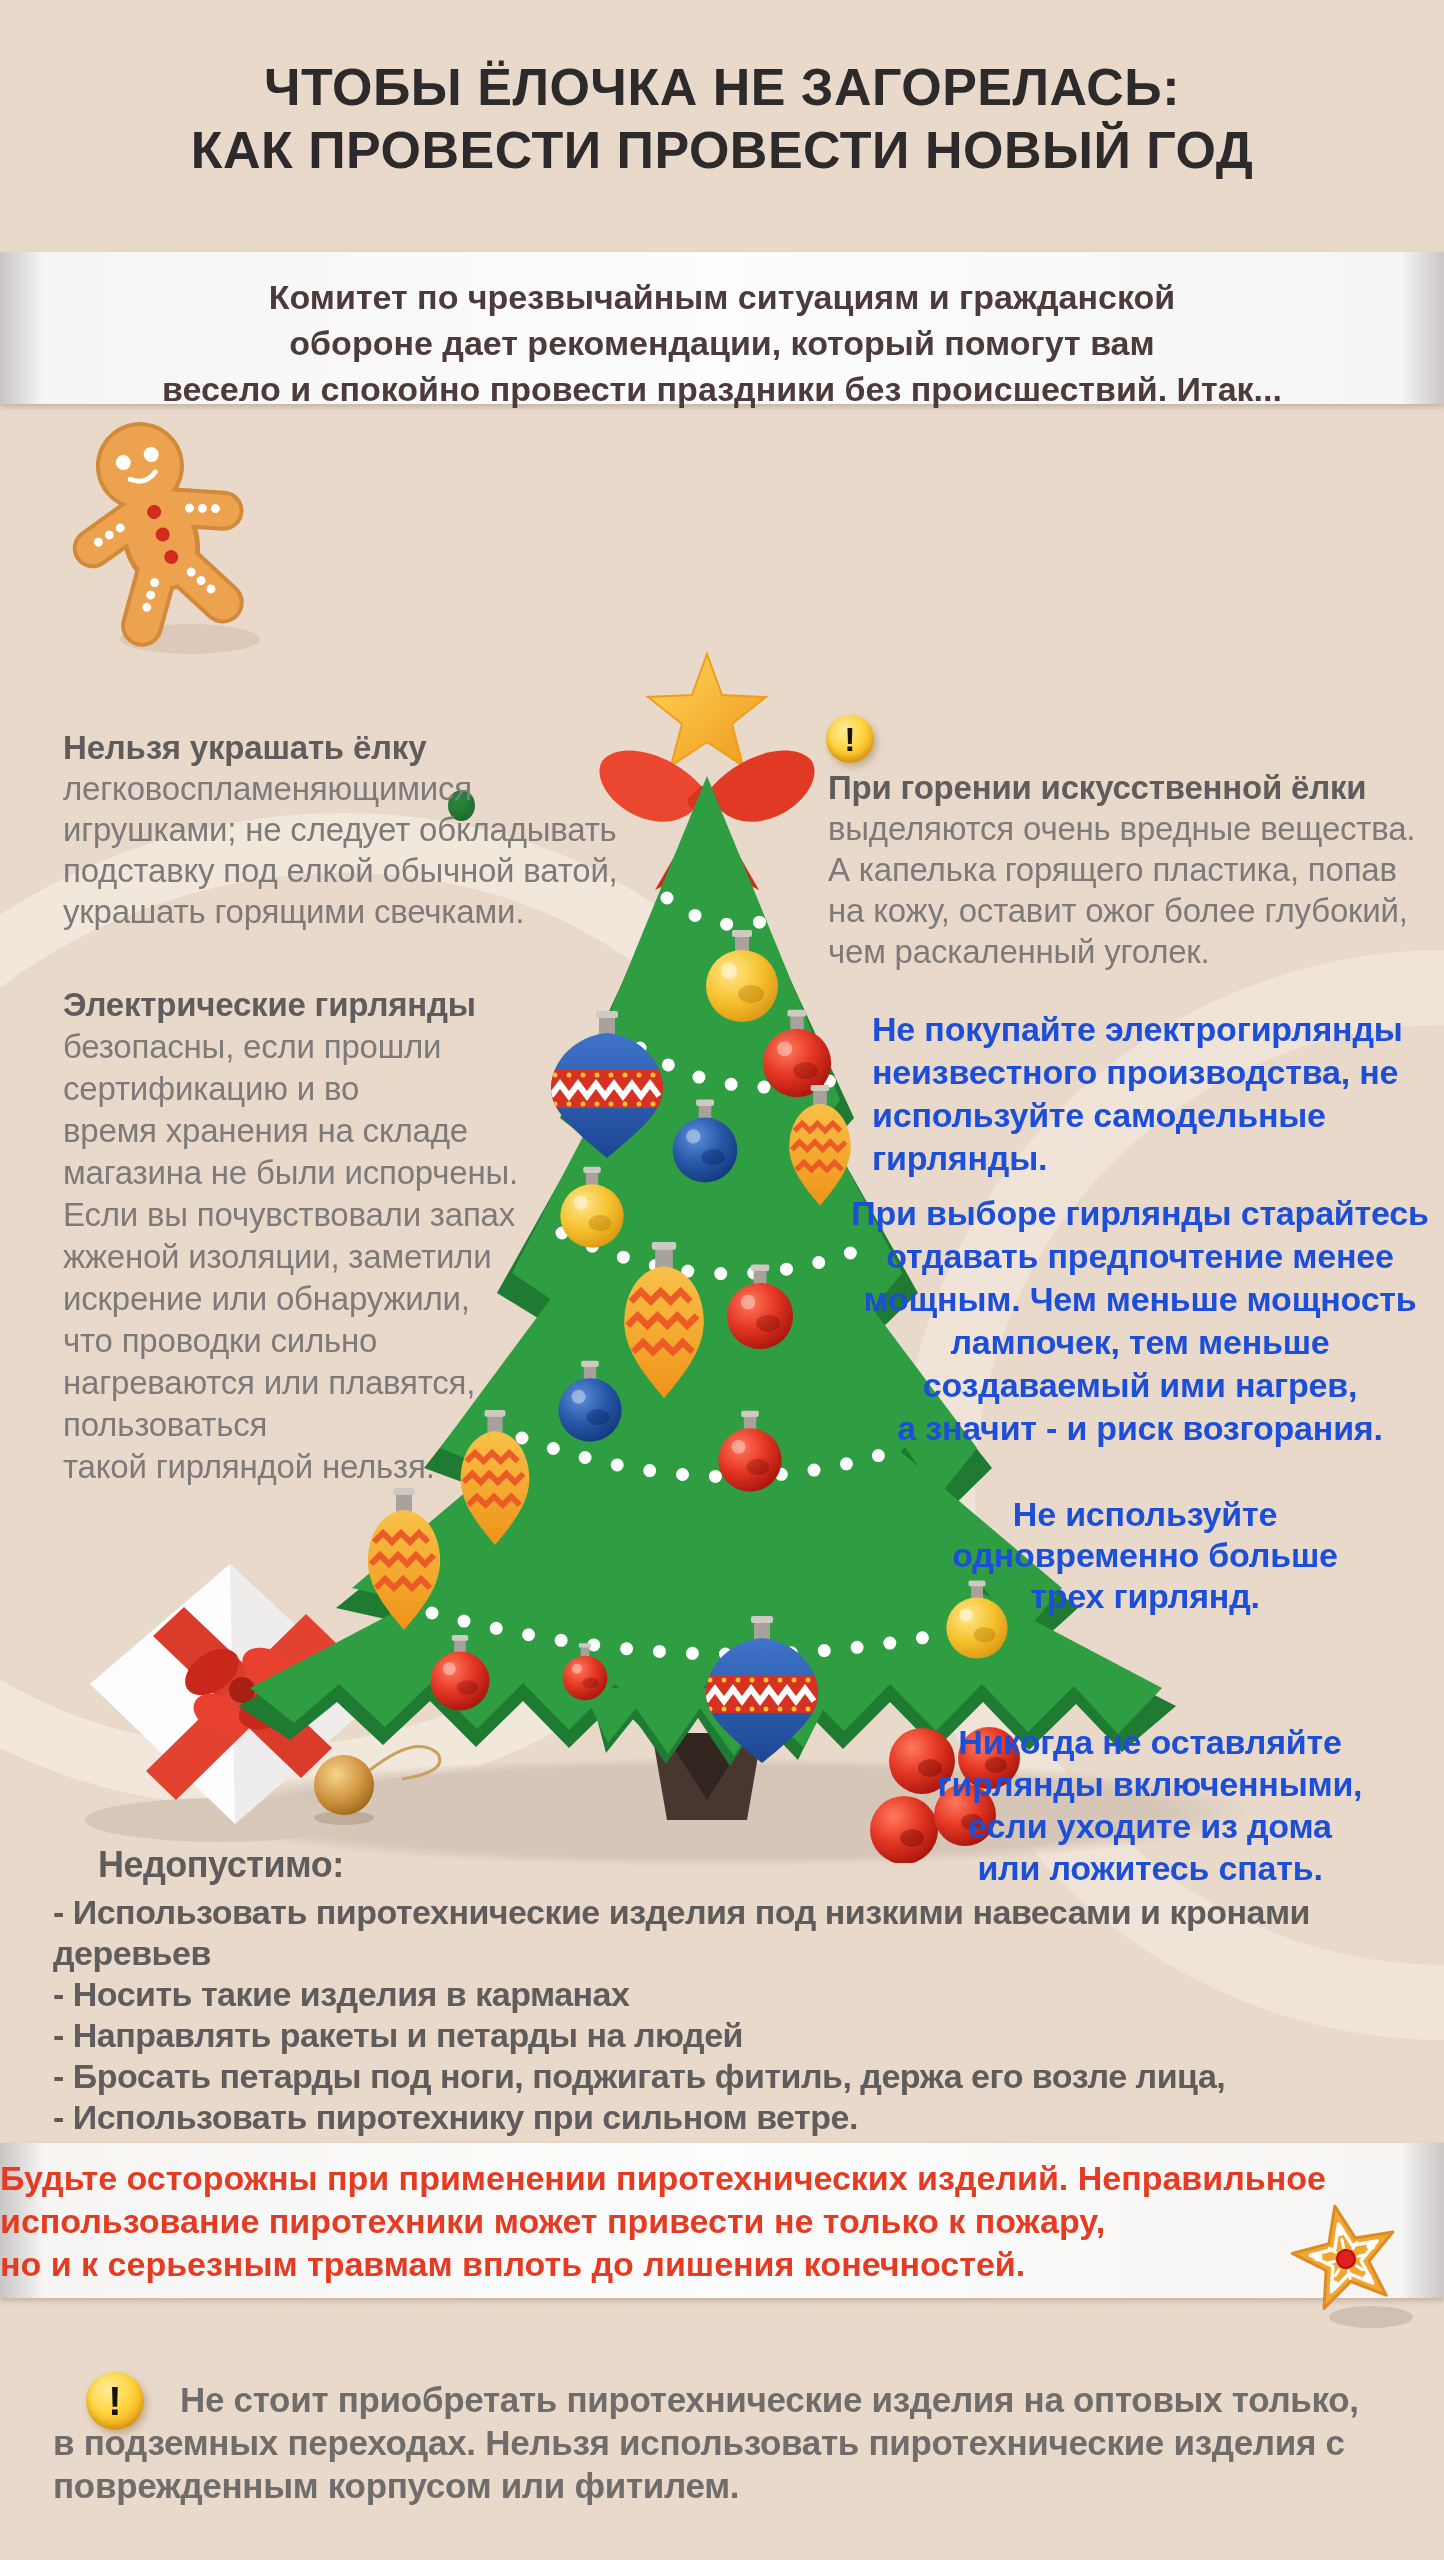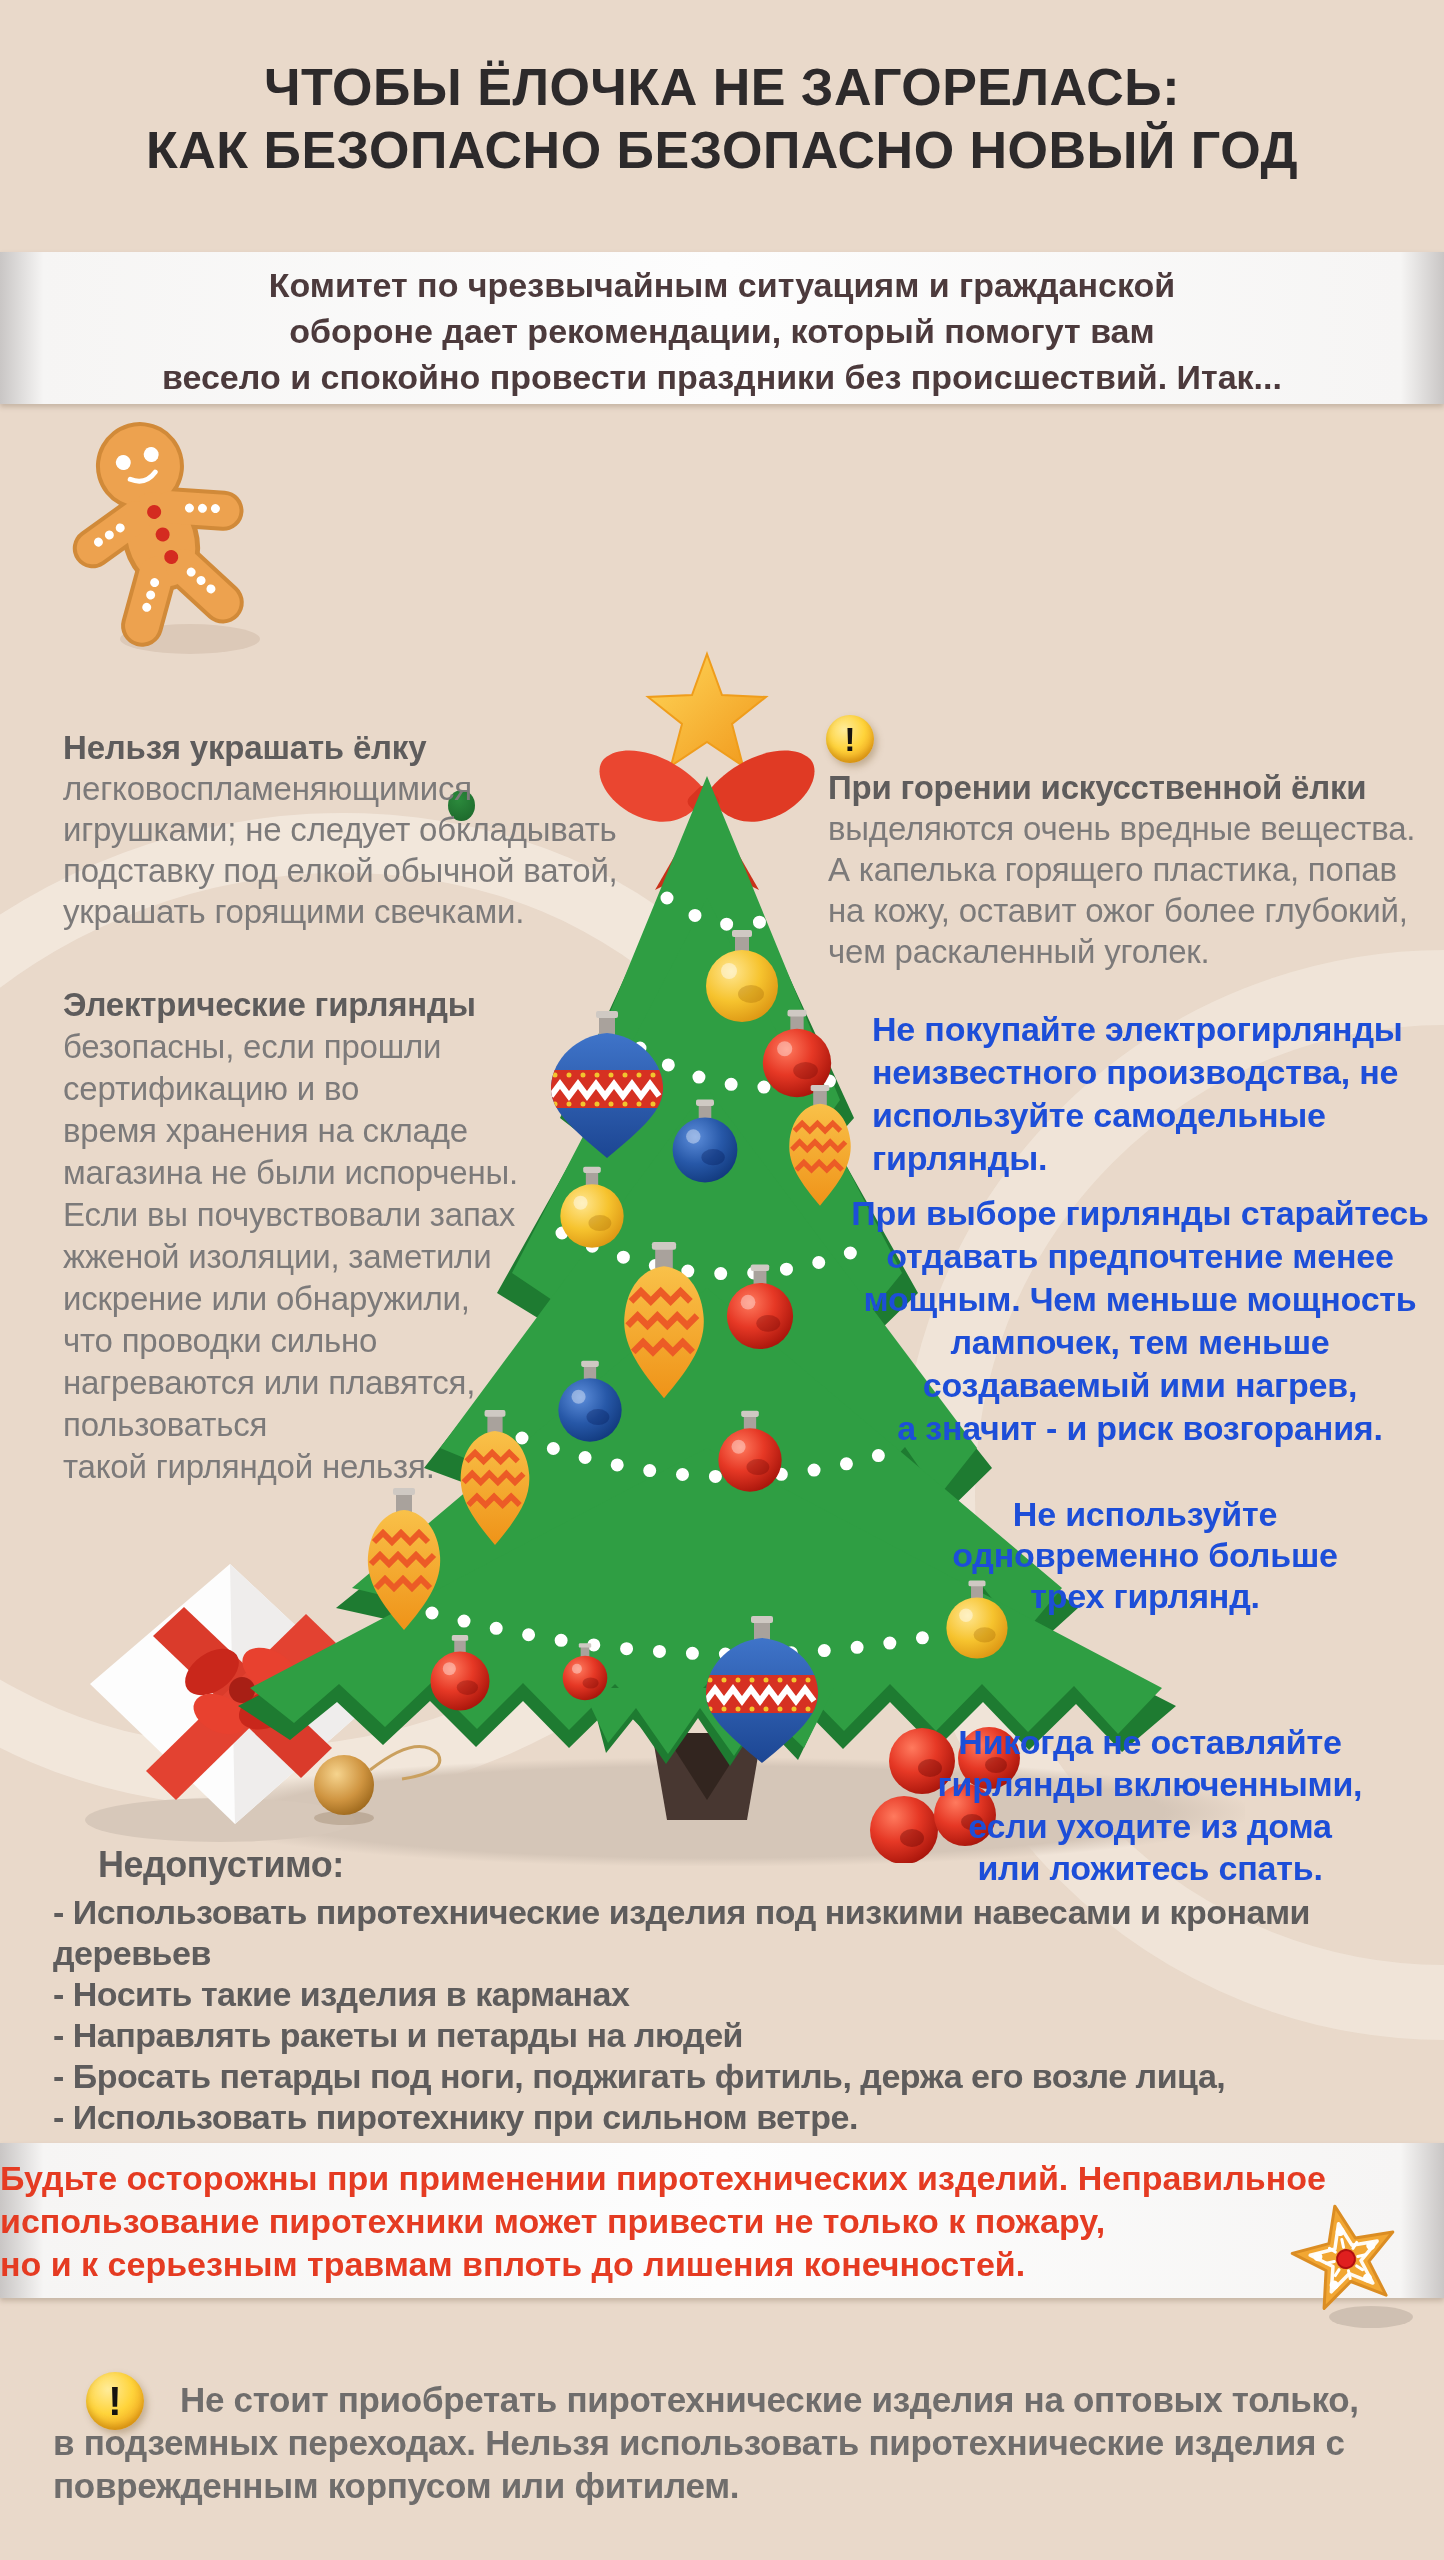--- a/index.html
+++ b/index.html
@@ -7,21 +7,21 @@
         font-family:"Liberation Sans","DejaVu Sans",sans-serif;}
   .abs{position:absolute;}
   .pre{white-space:pre-line;}
   .swirl{position:absolute;border-radius:50%;z-index:0;}
   .band{position:absolute;left:0;width:1444px;z-index:2;
         background:linear-gradient(90deg,#c9c6c5 0%,#f6f5f4 3%,#fdfdfd 50%,#f6f5f4 97%,#c9c6c5 100%);
         box-shadow:0 3px 5px rgba(90,70,50,0.25);}
   .title{z-index:3;left:0;width:1444px;text-align:center;font-size:52px;font-weight:700;
          letter-spacing:0.5px;line-height:63px;color:#2d2a2b;}
   .intro{z-index:3;left:0;width:1444px;text-align:center;font-size:34px;font-weight:700;
-         line-height:46px;color:#4c3a3c;}
+         line-height:46px;color:#4c3a3c;margin-top:12px;}
   .body-t{z-index:5;font-size:33px;line-height:41px;color:#7c7a7a;letter-spacing:-0.2px;}
   .body-t b, .b{font-weight:700;color:#5e5c5c;}
   .bold-t{z-index:5;font-size:34px;font-weight:700;line-height:43px;color:#1d4ed8;letter-spacing:-0.2px;}
   .setup{font-size:36px;line-height:44px;}
   .warn-icon{position:absolute;z-index:6;border-radius:50%;
         background:radial-gradient(circle at 38% 30%,#ffec9a 0%,#ffd43b 45%,#f0a51d 80%,#e39a15 100%);
         box-shadow:inset 0 -4px 7px rgba(170,110,0,.45), 3px 4px 7px rgba(120,90,40,.35);
         display:flex;align-items:center;justify-content:center;font-weight:900;color:#161310;}
   .forbid{z-index:5;font-size:34px;font-weight:700;line-height:41px;color:#5e5c5c;letter-spacing:-0.5px;}
   .forbid .hd{font-size:36px;display:block;margin-bottom:7px;margin-left:45px;}
@@ -32,21 +32,21 @@
 </style>
 </head>
 <body>
 
 <div class="page">
 
   <div class="swirl" style="left:-260px;top:820px;width:1000px;height:860px;border:60px solid rgba(250,243,234,0.55);transform:rotate(-18deg);"></div>
   <div class="swirl" style="left:900px;top:950px;width:940px;height:940px;border:75px solid rgba(248,240,230,0.5);"></div>
 
   <div class="abs title pre" style="top:56px;">ЧТОБЫ ЁЛОЧКА НЕ ЗАГОРЕЛАСЬ:
-КАК БЕЗОПАСНО БЕЗОПАСНО НОВЫЙ ГОД</div>
+КАК ПРОВЕСТИ ПРОВЕСТИ НОВЫЙ ГОД</div>
 
   <div class="band" style="top:252px;height:152px;"></div>
   <div class="abs intro pre" style="top:262px;">Комитет по чрезвычайным ситуациям и гражданской
 обороне дает рекомендации, который помогут вам
 весело и спокойно провести праздники без происшествий. Итак...</div>
 
   <div class="abs" style="left:62px;top:415px;z-index:3;">
     <svg width="215" height="255" viewBox="0 0 215 255">
       <ellipse cx="128" cy="224" rx="70" ry="15" fill="#dcc9b8"></ellipse>
       <g transform="translate(100,128) rotate(-16)">

